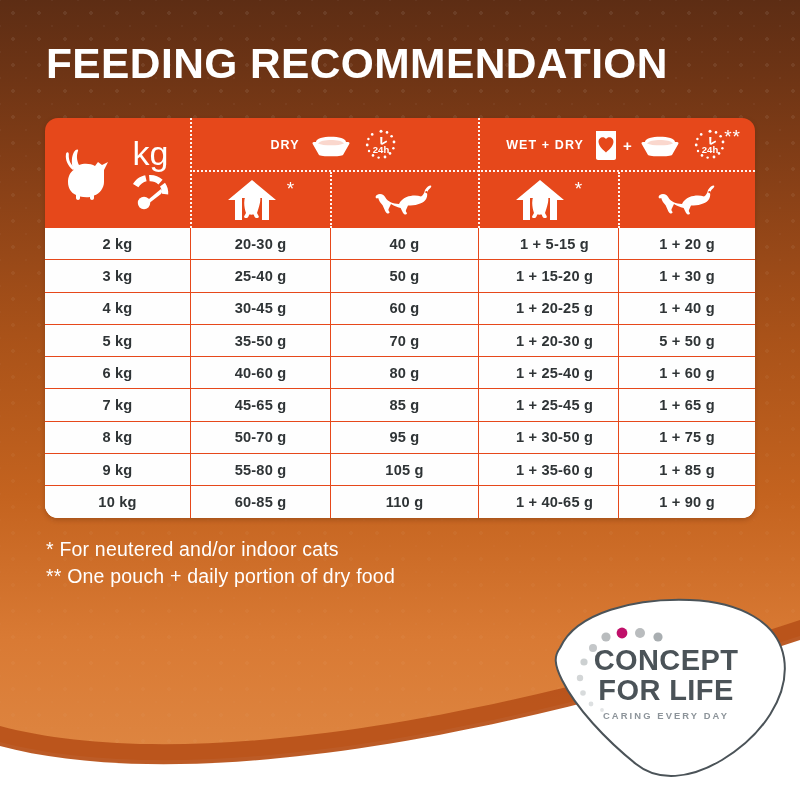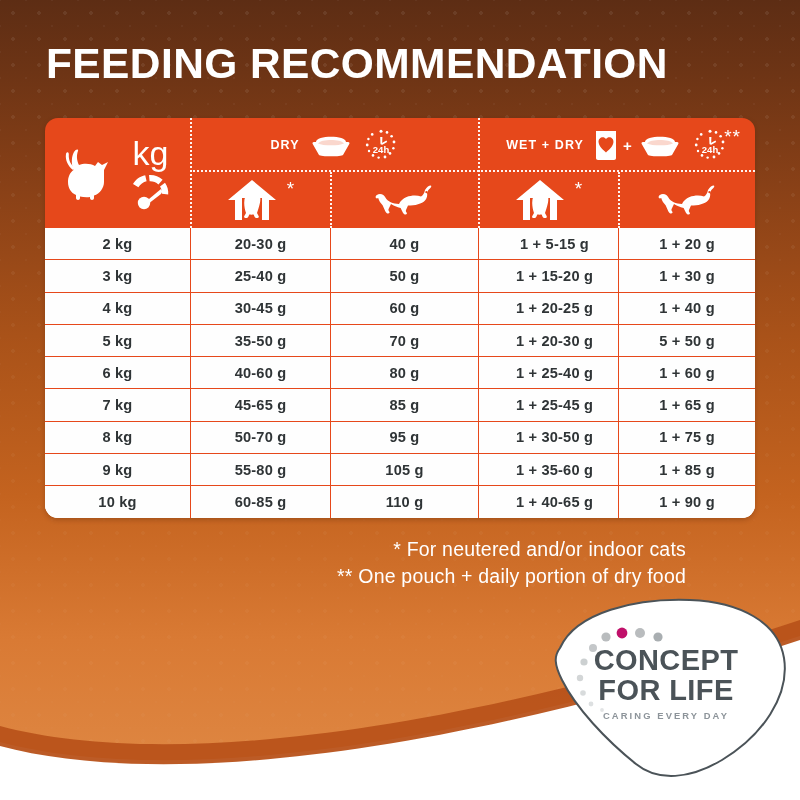--- a/index.html
+++ b/index.html
@@ -184,21 +184,20 @@
   
   .notes {
     position: absolute;
     left: 46px;
     top: 536px;
     width: 640px;
     color: #ffffff;
     font-size: 19.5px;
     line-height: 27px;
     letter-spacing: 0.2px;
-    text-align: right;
   }
   .note-line { white-space: nowrap; }
 
   
   .logo {
     position: absolute;
     left: 540px;
     top: 596px;
     width: 252px;
     height: 186px;

